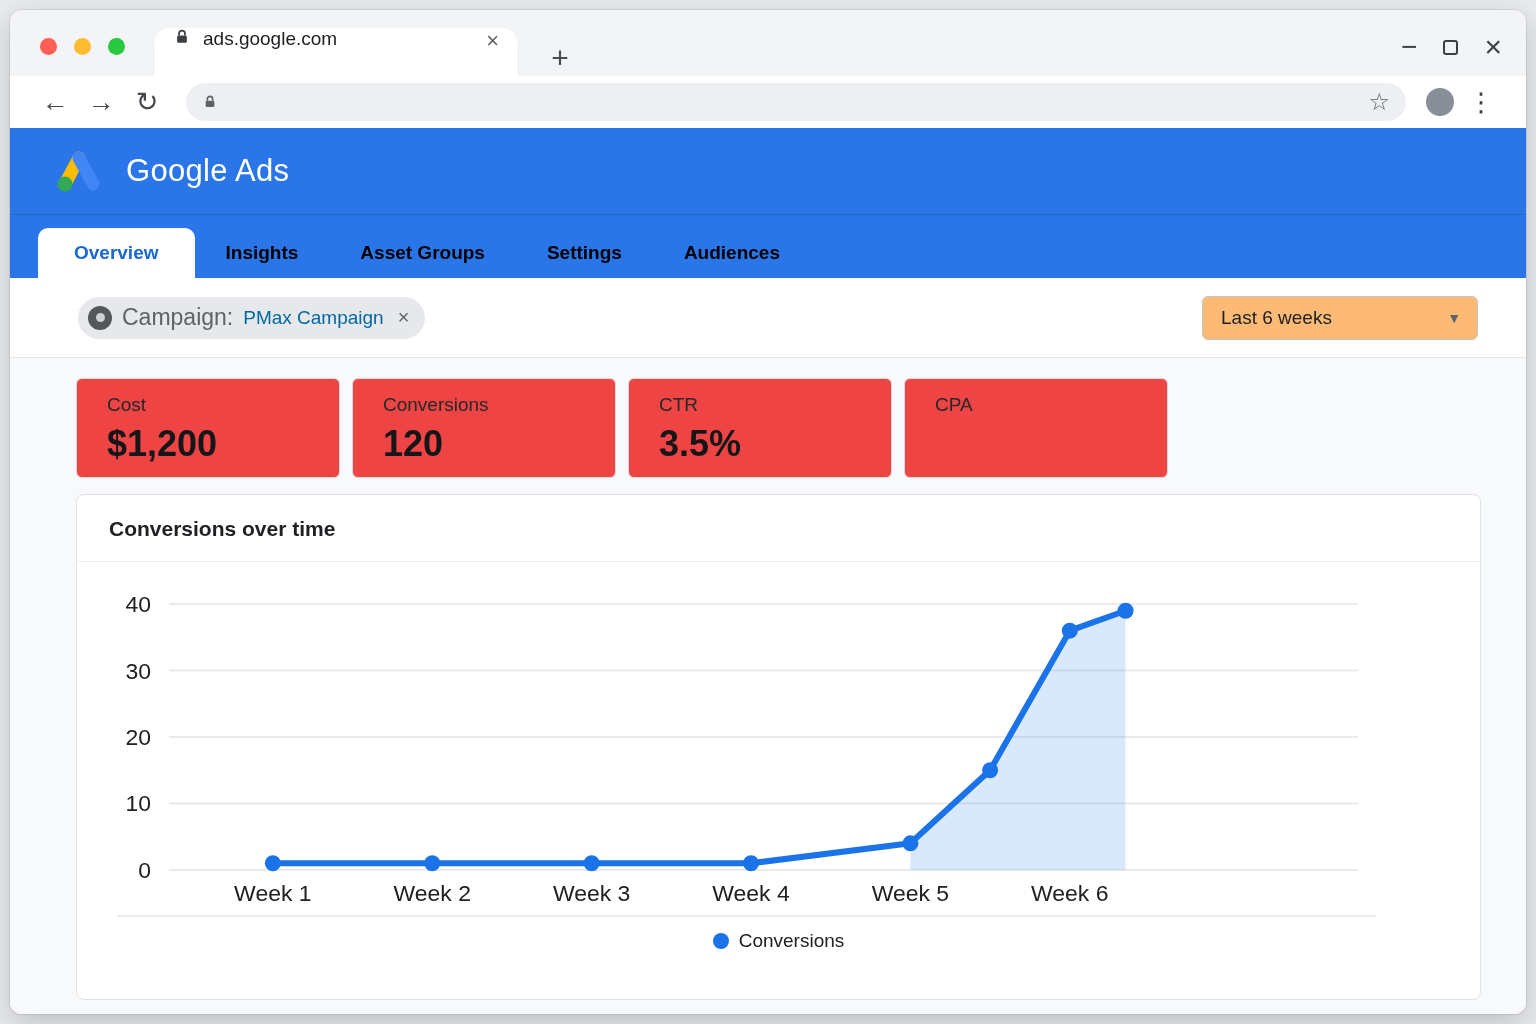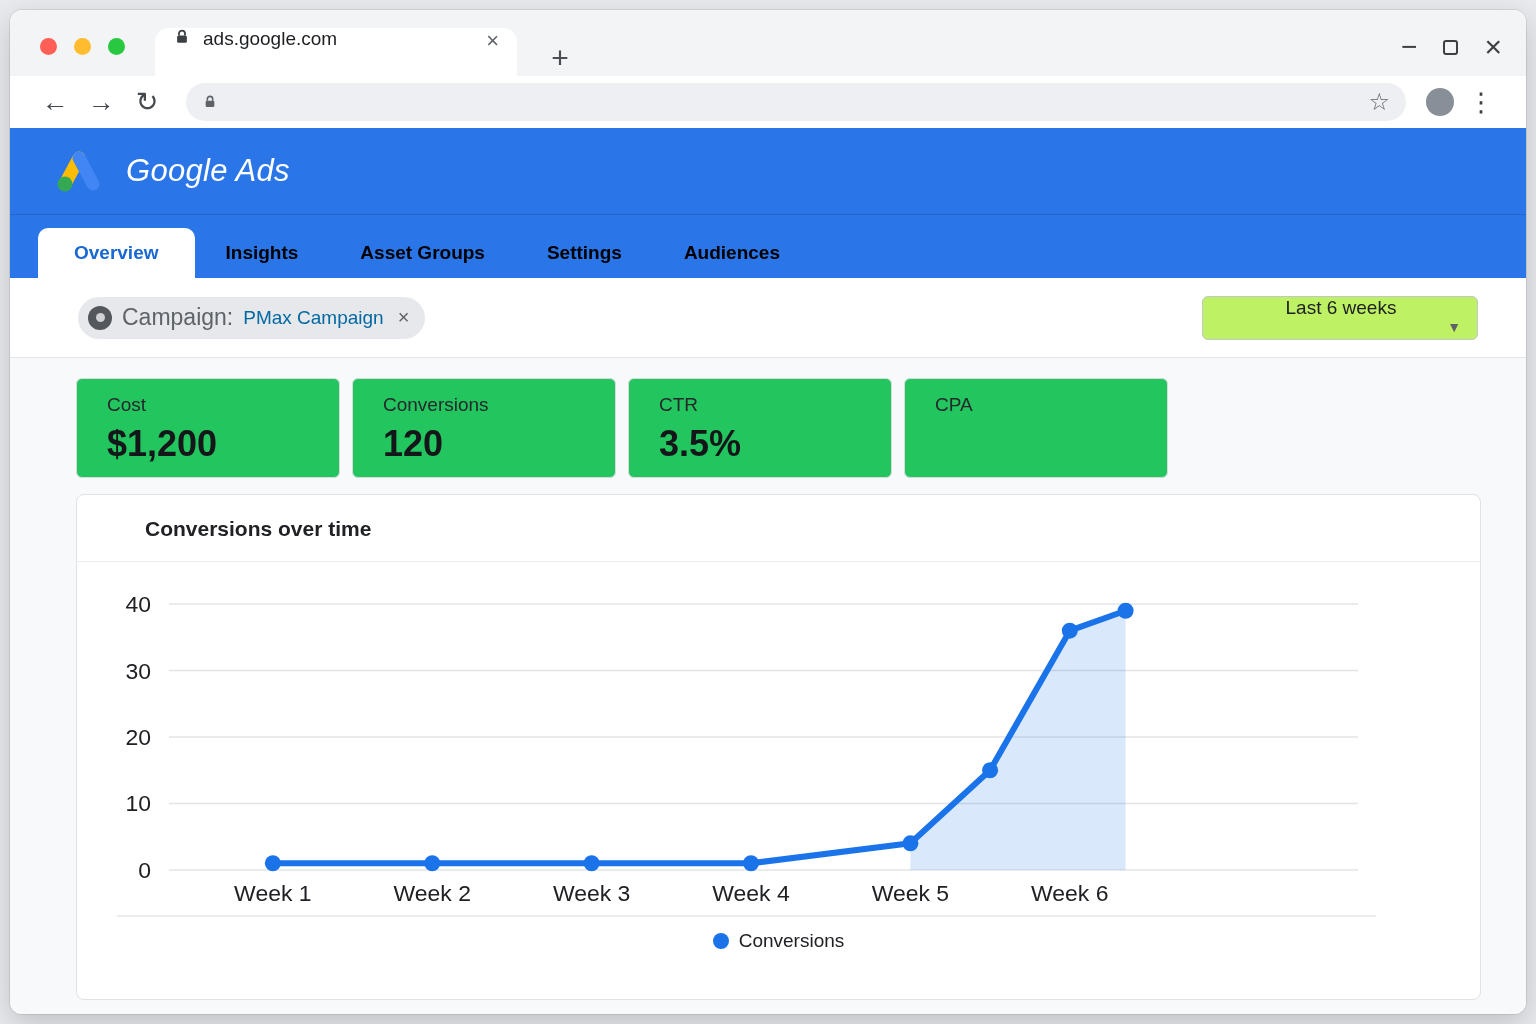--- a/index.html
+++ b/index.html
@@ -42,48 +42,48 @@
     flex:1; height:38px; margin:0 12px; background:#edeff2; border-radius:19px;
     display:flex; align-items:center; gap:10px; padding:0 16px;
   }
   .ab-spacer { flex:1; }
   .star { font-size:24px; color:#5f6368; }
   .avatar { width:28px; height:28px; border-radius:50%; background:#898f98; flex:none; }
   .menu-dots { font-size:26px; color:#3c4043; padding:0 6px; }
 
   
   .app-header { height:86px; background:var(--brand-blue,#2a76e8); display:flex; align-items:center; padding:0 44px; gap:22px; flex:none; }
-  .brand { color:#fff; font-size:31px; font-weight:500; letter-spacing:.3px;font-style:italic; }
+  .brand { color:#fff; font-size:31px; font-weight:500; letter-spacing:.3px; }
 
   .app-nav { height:64px; background:var(--brand-blue,#2a76e8); border-top:1px solid rgba(0,0,0,0.12);
     display:flex; align-items:flex-end; padding-left:28px; flex:none; }
   .nav-tab { height:50px; line-height:50px; padding:0 31px; color:#000000; font-size:19px; cursor:pointer; white-space:nowrap;font-weight:bold; }
   .nav-tab.active { background:#fff; color:var(--active-tab-text,#1967d2); font-weight:700; border-radius:10px 10px 0 0; padding:0 36px; }
 
   .filter-row { height:80px; background:#fff; border-bottom:1px solid #e4e5e8; display:flex; align-items:center;
     padding:0 48px 0 68px; flex:none; }
   .chip { height:42px; background:#e6e8eb; border-radius:21px; display:inline-flex; align-items:center; gap:10px; padding:0 16px 0 10px; }
   .chip-status { width:24px; height:24px; border-radius:50%; background:#54575b; display:flex; align-items:center; justify-content:center; flex:none; }
   .chip-status i { width:9px; height:9px; border-radius:50%; background:#cfd1d4; display:block; }
   .chip-label { color:#5f6368; font-size:23px; }
   .chip-value { color:#0369a1; font-size:19px; font-weight:500; }
   .chip-close { color:#5f6368; font-size:20px; margin-left:4px; cursor:pointer; }
-  .date-select { margin-left:auto; width:276px; height:44px; background:#bef264; border:1.5px solid #c2c6cb; border-radius:6px;
-    display:flex; align-items:center; padding:0 16px 0 18px; font-size:19px; color:#202124; cursor:pointer;flex-direction:column; }
+  .date-select { margin-left:auto; width:276px; height:44px; background:#fdba74; border:1.5px solid #c2c6cb; border-radius:6px;
+    display:flex; align-items:center; padding:0 16px 0 18px; font-size:19px; color:#202124; cursor:pointer; }
   .caret { margin-left:auto; font-size:14px; color:#5f6368; }
 
   .content { flex:1; background:#f8f9fa; padding:20px 45px 0 66px; }
   .metrics-row { display:flex; gap:12px; margin-bottom:16px; }
-  .metric-card { width:264px; height:100px; background:#22c55e; border:1px solid #d8dade; border-radius:6px; padding:15px 0 0 30px; }
+  .metric-card { width:264px; height:100px; background:#ef4444; border:1px solid #d8dade; border-radius:6px; padding:15px 0 0 30px; }
   .metric-label { font-size:19px; color:#26282b; margin-bottom:7px; }
   .metric-value { font-size:36px; font-weight:700; color:#141619; }
 
   .chart-card { background:#fff; border:1px solid #e0e2e5; border-radius:8px; height:506px; display:flex; flex-direction:column; overflow:hidden; }
   .chart-header { padding:22px 32px 20px; border-bottom:1px solid #ebedef; }
-  .chart-title { font-size:21px; font-weight:700; color:#202124;margin-left:36px; }
+  .chart-title { font-size:21px; font-weight:700; color:#202124; }
   .chart-body { padding-top:8px; }
   .chart-body svg { display:block; width:100%; height:348px; font-family:inherit; }
   .legend-row { display:flex; justify-content:center; align-items:center; gap:10px; padding:12px 0 20px; font-size:19px; color:#202124; }
   .legend-dot { width:16px; height:16px; border-radius:50%; background:#1a73e8; display:inline-block; }
 </style>
 </head>
 <body>
 
 <div class="window">
 

